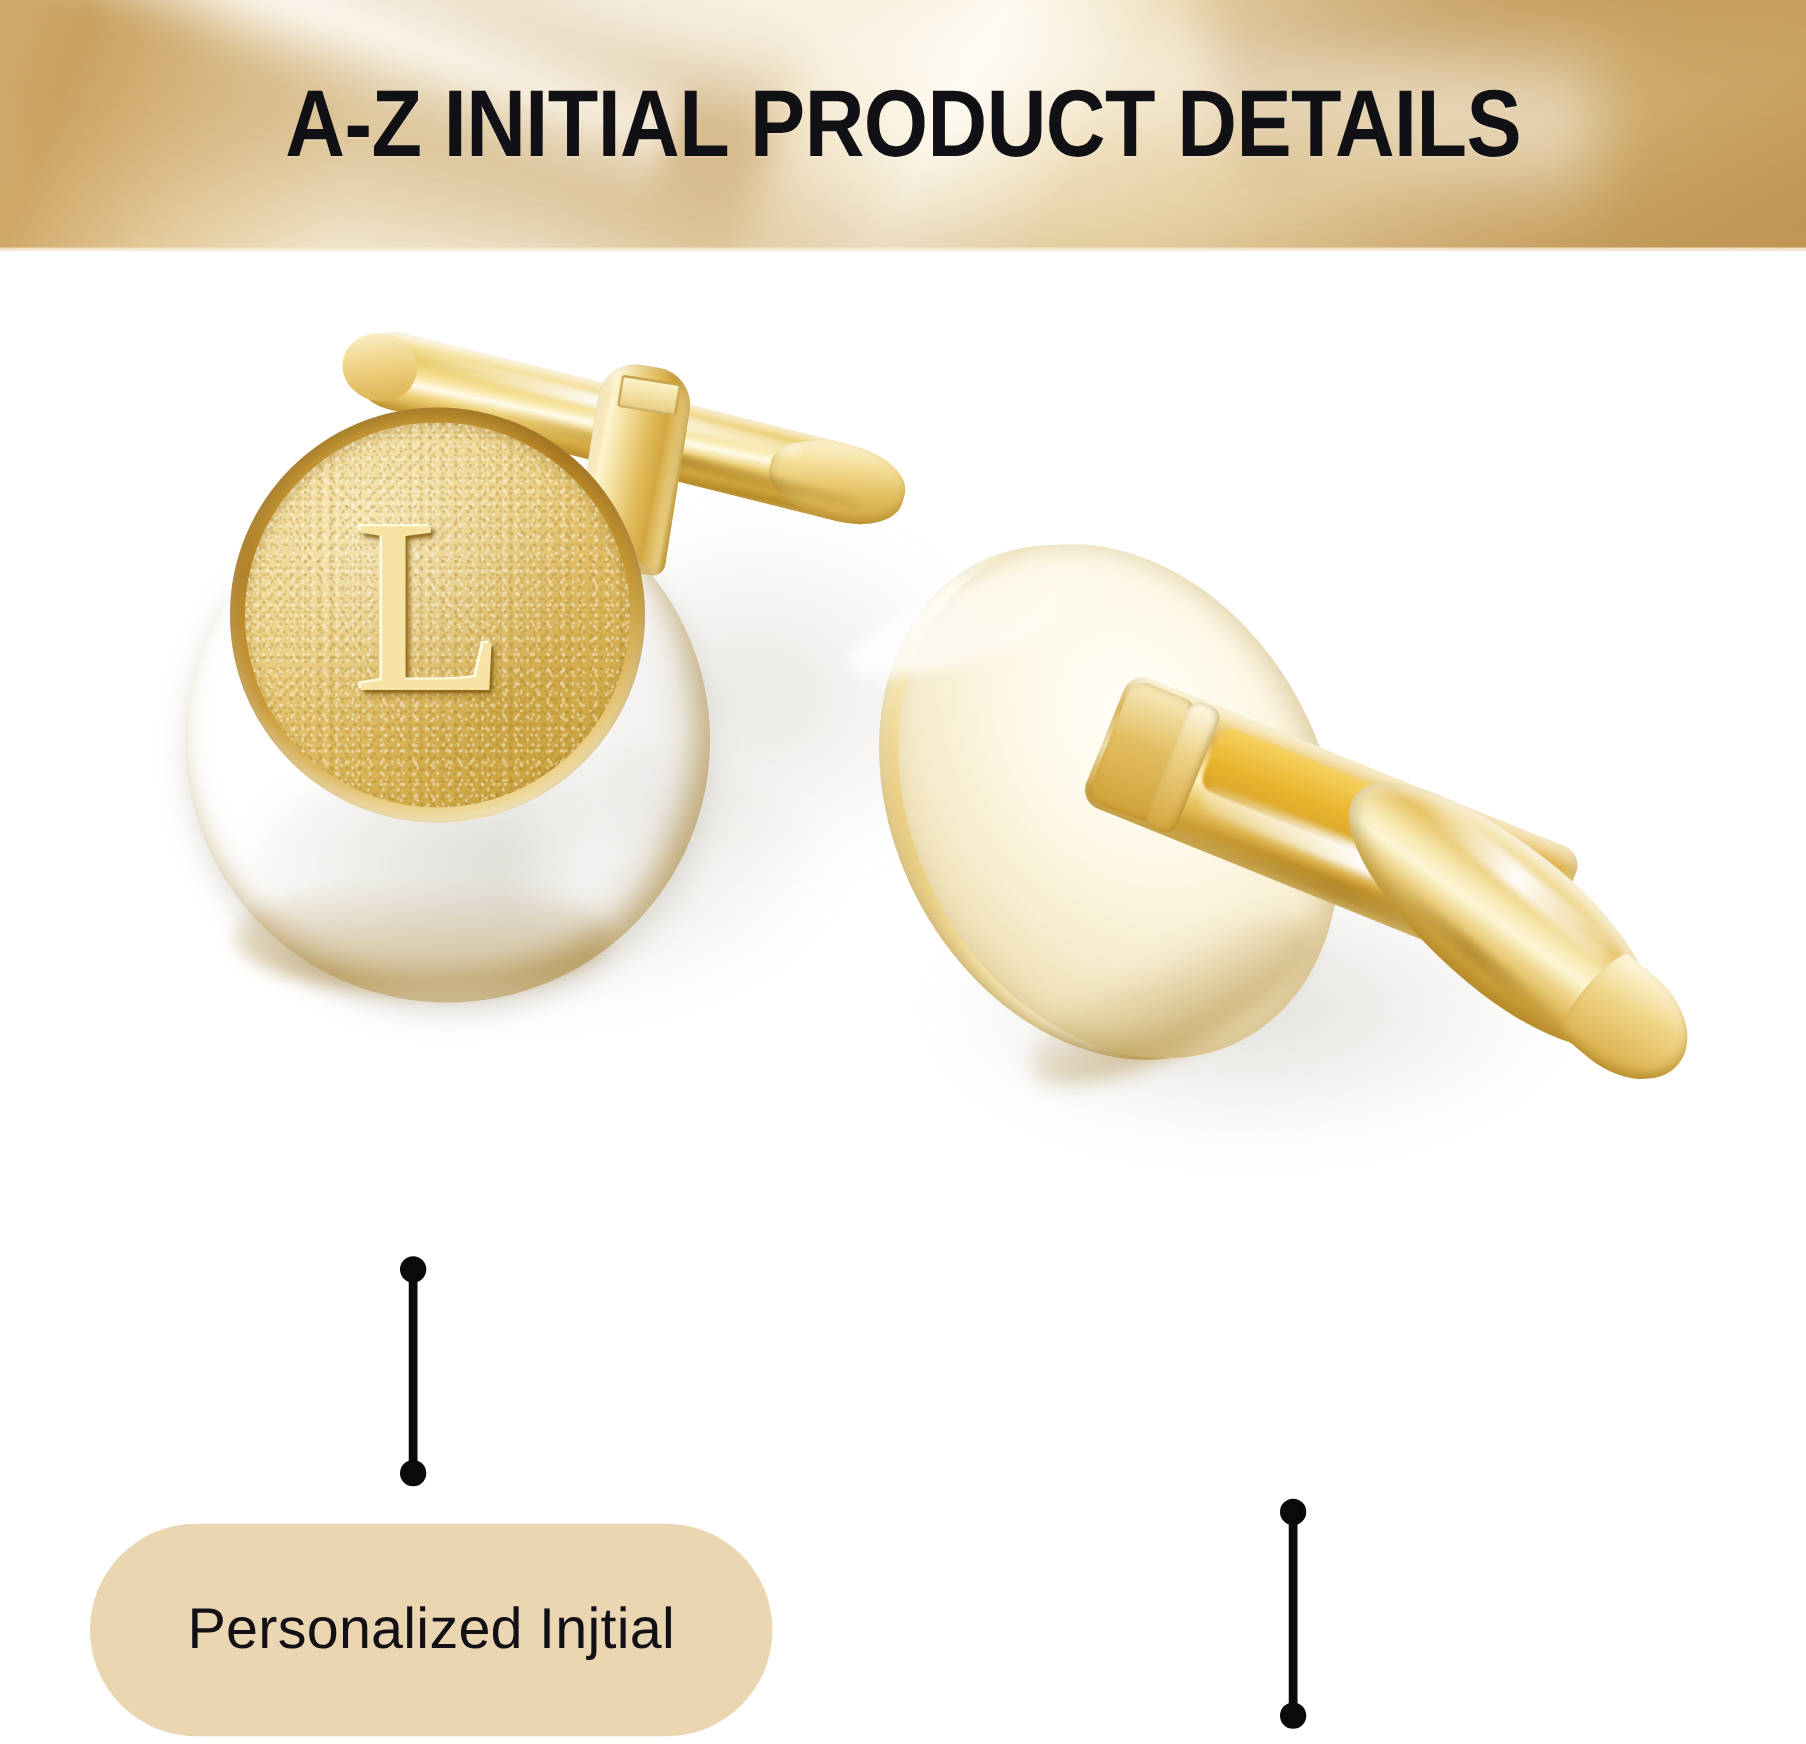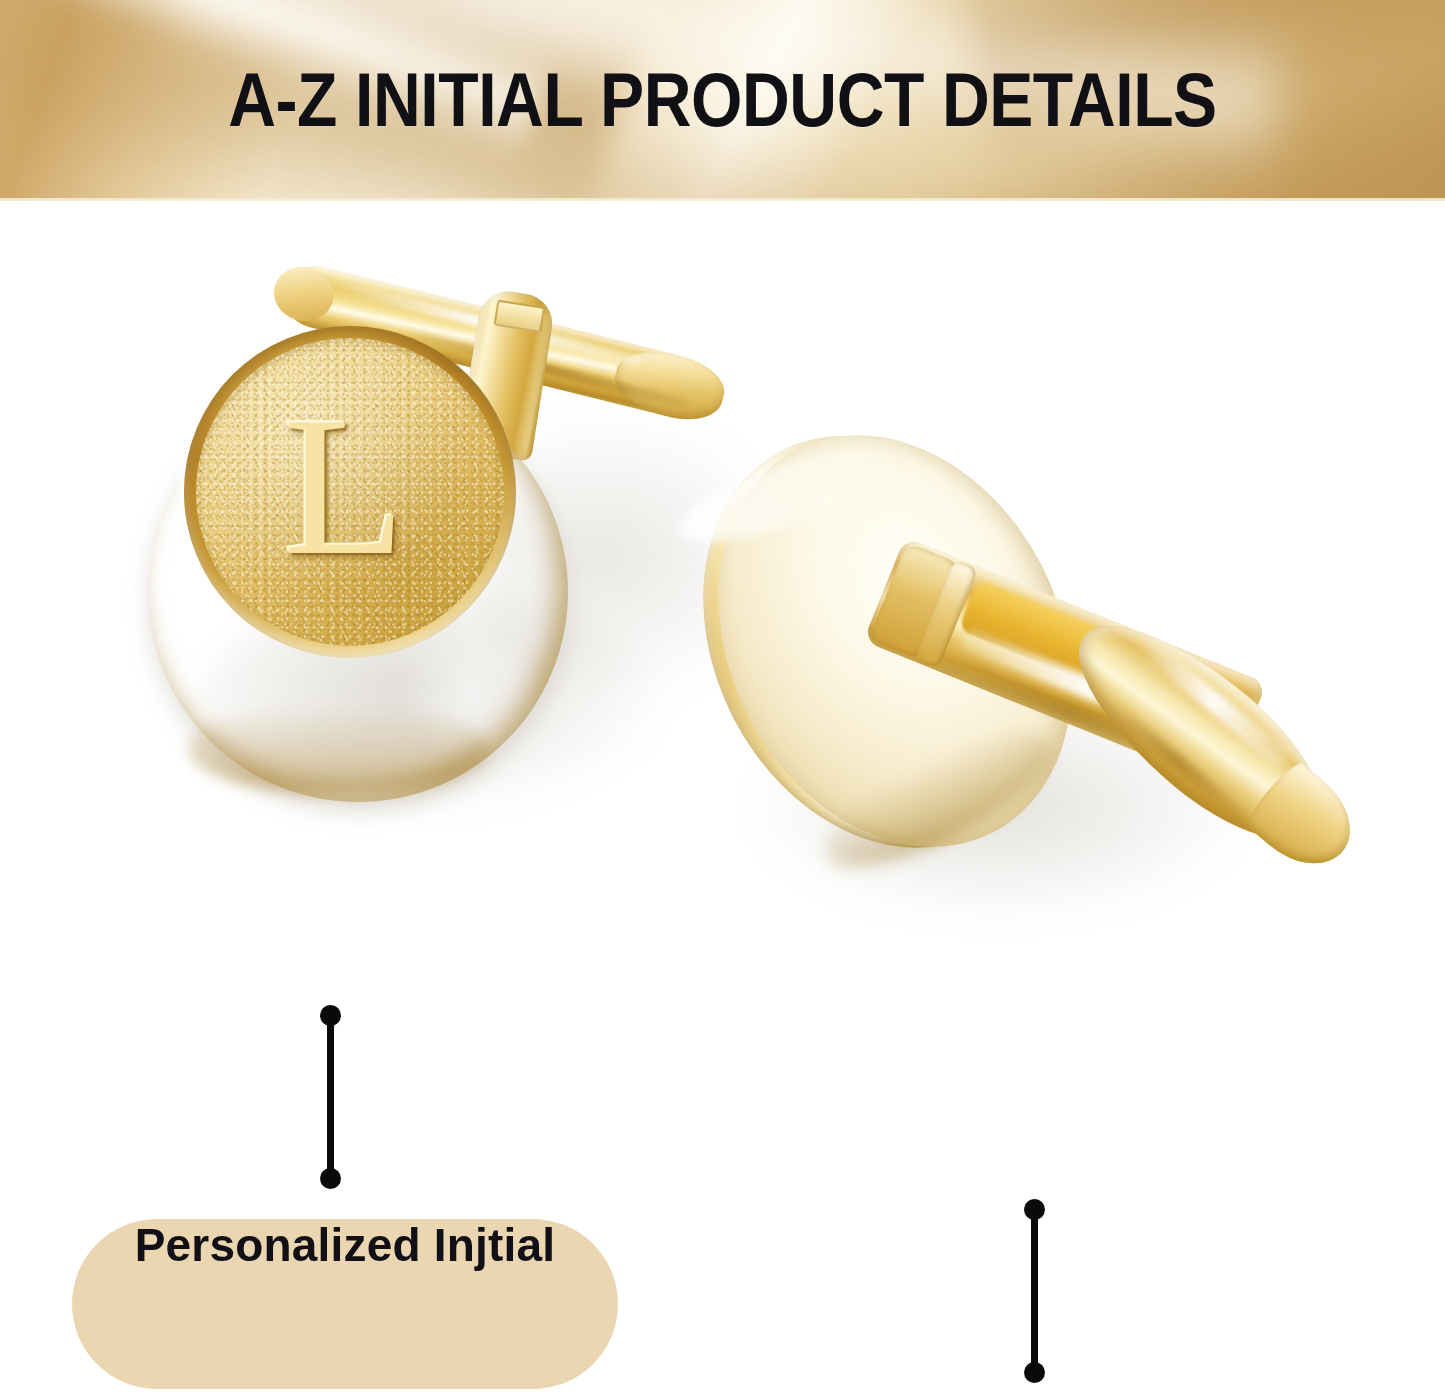--- a/index.html
+++ b/index.html
@@ -239,22 +239,22 @@
   
   .leader{position:absolute;}
   .leader .ln{position:absolute;left:50%;top:0;width:7px;height:100%;margin-left:-3.5px;background:#0a0a0a;}
   .leader .dot{position:absolute;left:50%;width:21px;height:21px;margin-left:-10.5px;border-radius:50%;background:#0a0a0a;}
   .leader .dot.top{top:-9px;} .leader .dot.bot{bottom:-9px;}
   #leader-left{left:320px;top:813px;height:166px;width:21px;}
   #leader-right{left:1024px;top:1007px;height:166px;width:21px;}
 
   
   .pill{position:absolute;background:#ebd6b2;border-radius:999px;
-        display:flex;align-items:flex-start;justify-content:center;text-align:center;
-        color:#121016;font-weight:700;}
+        display:flex;align-items:center;justify-content:center;text-align:center;
+        color:#121016;font-weight:400;}
   #pill-left{left:72px;top:1018px;width:546px;height:166px;
              font-size:46px;line-height:52px;letter-spacing:.2px;padding-bottom:4px;}
 </style>
 </head>
 <body>
 
 <div id="header">
   <div class="band" id="band-top-left"></div>
   <div class="band" id="band-top-left2"></div>
   <div class="band" id="band-mid"></div>

